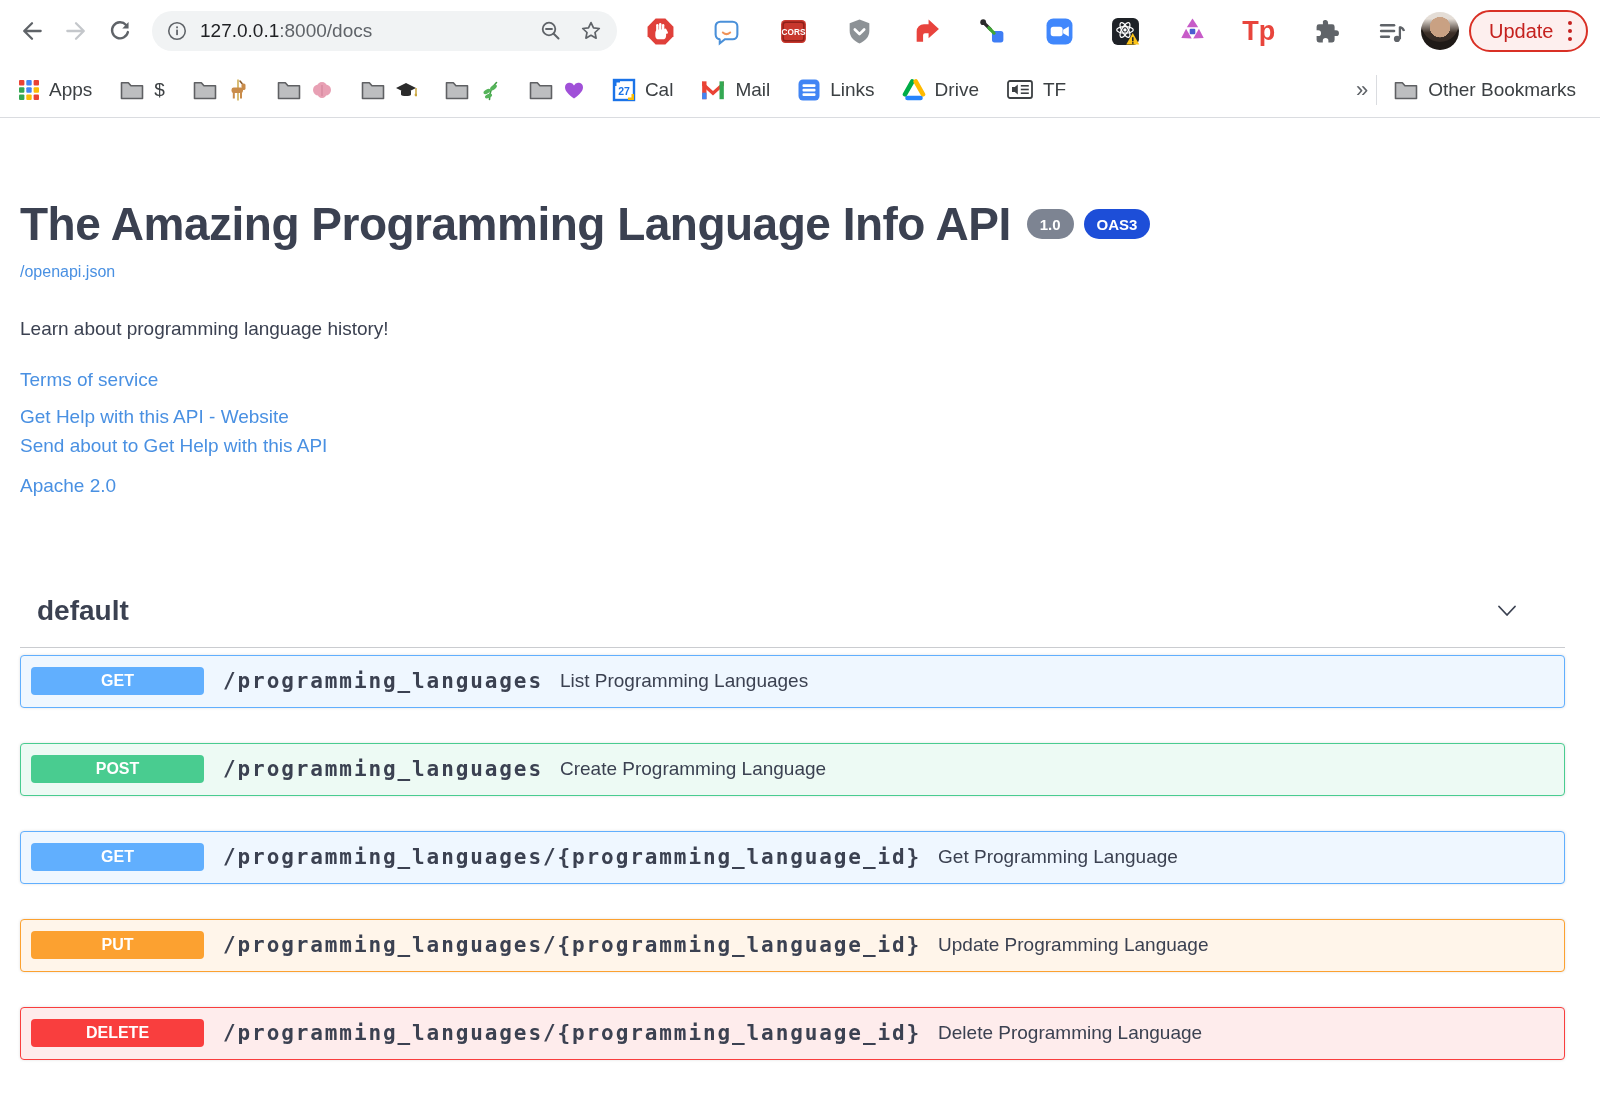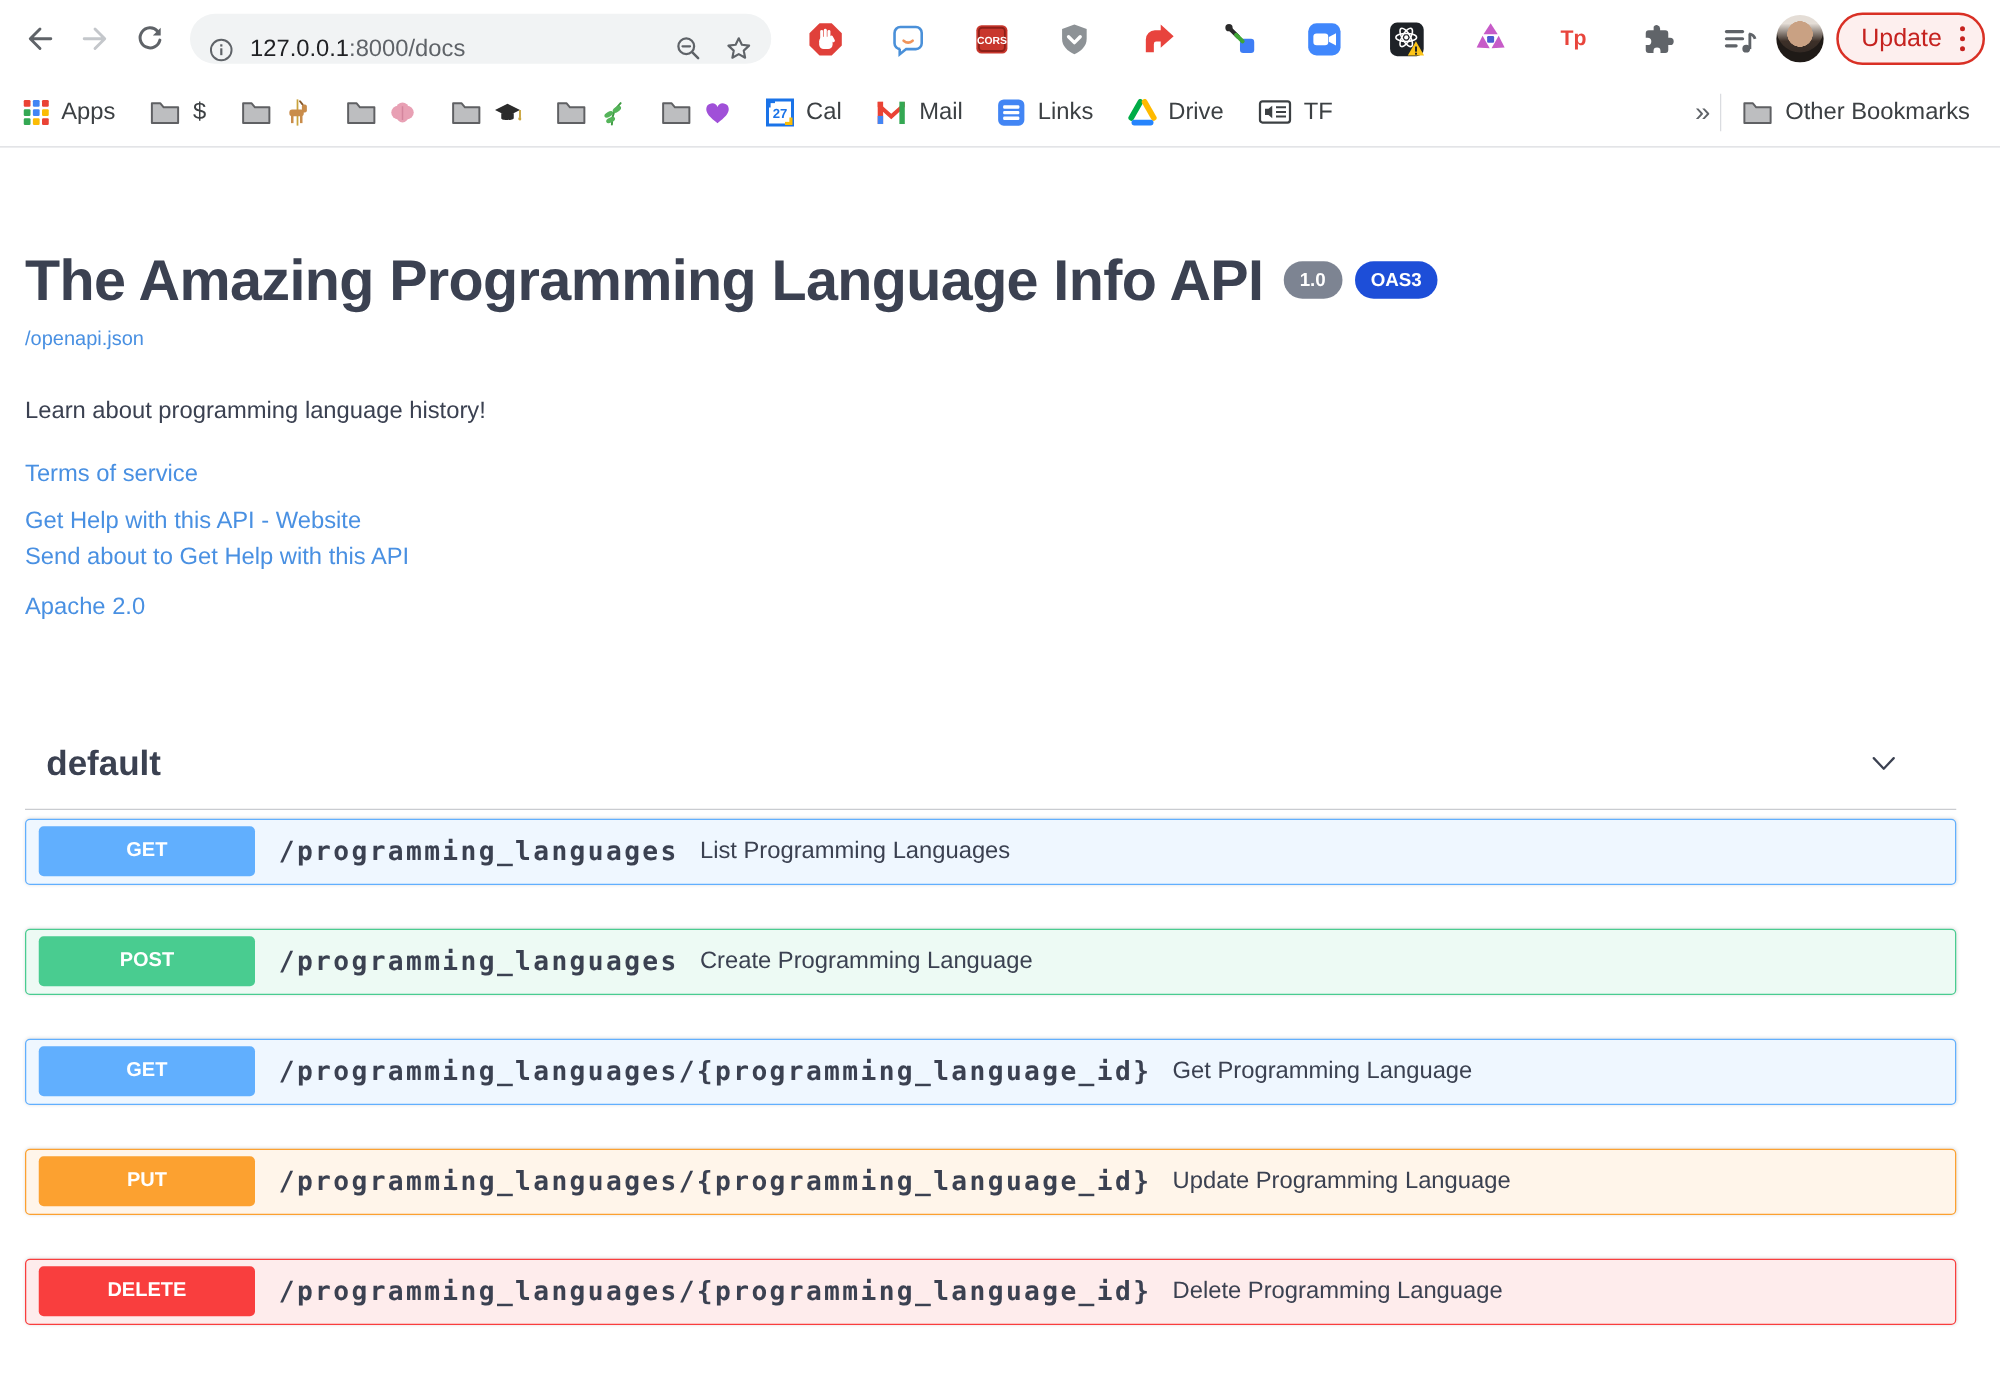--- a/index.html
+++ b/index.html
@@ -2,29 +2,29 @@
 <html><head>
 <meta charset="utf-8">
 <style>
   * { box-sizing: border-box; margin: 0; padding: 0; }
   html,body { width:1600px; height:1119px; background:#fff; overflow:hidden;
               font-family:"Liberation Sans", sans-serif; }
 
   
   .topbar { height:62px; display:flex; align-items:center; padding:0 12px 0 10px; background:#fff; }
   .nav-btn { width:44px; height:44px; display:flex; align-items:center; justify-content:center; flex:0 0 auto; border-radius:50%; }
-  .urlbar { width:465px; height:40px; background:#f1f3f4; border-radius:20px; display:flex; align-items:flex-end;
+  .urlbar { width:465px; height:40px; background:#f1f3f4; border-radius:20px; display:flex; align-items:center;
             padding:0 14px; margin:0 10px; font-size:19px; flex:0 0 auto; }
   .url-text { flex:1; margin-left:12px; white-space:nowrap; overflow:hidden; }
   .url-host { color:#202124; }
   .url-rest { color:#5f6368; }
   .urlbar .tail-icon { margin-left:16px; display:flex; }
   .ext-strip { display:flex; align-items:center; flex:1; justify-content:space-between; padding:0 10px 0 18px; }
   .ext { width:30px; height:30px; display:flex; align-items:center; justify-content:center; }
-  .tp-text { font-size:17px; font-weight:bold; color:#e8453c; }
+  .tp-text { font-size:27px; font-weight:bold; color:#e8453c; }
   .avatar { width:38px; height:38px; border-radius:50%; flex:0 0 auto; margin:0 10px 0 4px;
             background:
               radial-gradient(circle at 50% 40%, #c9a183 0 34%, rgba(0,0,0,0) 35%),
               linear-gradient(180deg, #e4ddd6 0 18%, #3d3028 55%, #2a2320 100%);
             box-shadow: inset 0 -8px 0 #1f1a17; }
   .update-btn { height:42px; border:2px solid #d93025; background:#fdefee; border-radius:21px;
                 display:flex; align-items:center; padding:0 14px 0 18px; flex:0 0 auto; }
   .update-btn .label { color:#c5221f; font-size:20px; }
   .kebab { display:flex; flex-direction:column; gap:3.5px; margin-left:14px; }
   .kebab i { width:4.5px; height:4.5px; border-radius:50%; background:#c5221f; }
@@ -54,21 +54,21 @@
   .p-license { margin-top:14px; }
 
   .section { margin-top:82px; }
   .section-header { display:flex; align-items:center; justify-content:space-between;
                     padding:16px 45px 20px 17px; border-bottom:1px solid rgba(59,65,81,.27);gap:44px; }
   .section-title { font-size:28px; font-weight:bold; color:var(--title); }
   .ops { padding-top:7px; }
   .opblock { display:flex; align-items:center; height:53px; margin-bottom:35px; padding:0 10px;
              border:1.5px solid var(--c); background:var(--tint); border-radius:4px;
              box-shadow:0 0 3px rgba(0,0,0,.12); }
-  .method { min-width:173px; height:40px; display:flex; align-items:center; justify-content:center;
+  .method { min-width:173px; height:28px; display:flex; align-items:center; justify-content:center;
             background:var(--c); border-radius:4px; color:#fff; font-size:16px; font-weight:bold; }
   .op-path { margin-left:19px; font-family:"DejaVu Sans Mono","Liberation Mono",monospace;
              font-weight:bold; font-size:21px; letter-spacing:1.9px; color:var(--title); white-space:nowrap; }
   .op-summary { margin-left:17px; font-size:19px; color:var(--title); white-space:nowrap; }
 </style>
 </head>
 <body>
 
 <div class="topbar">
   <div class="nav-btn">

